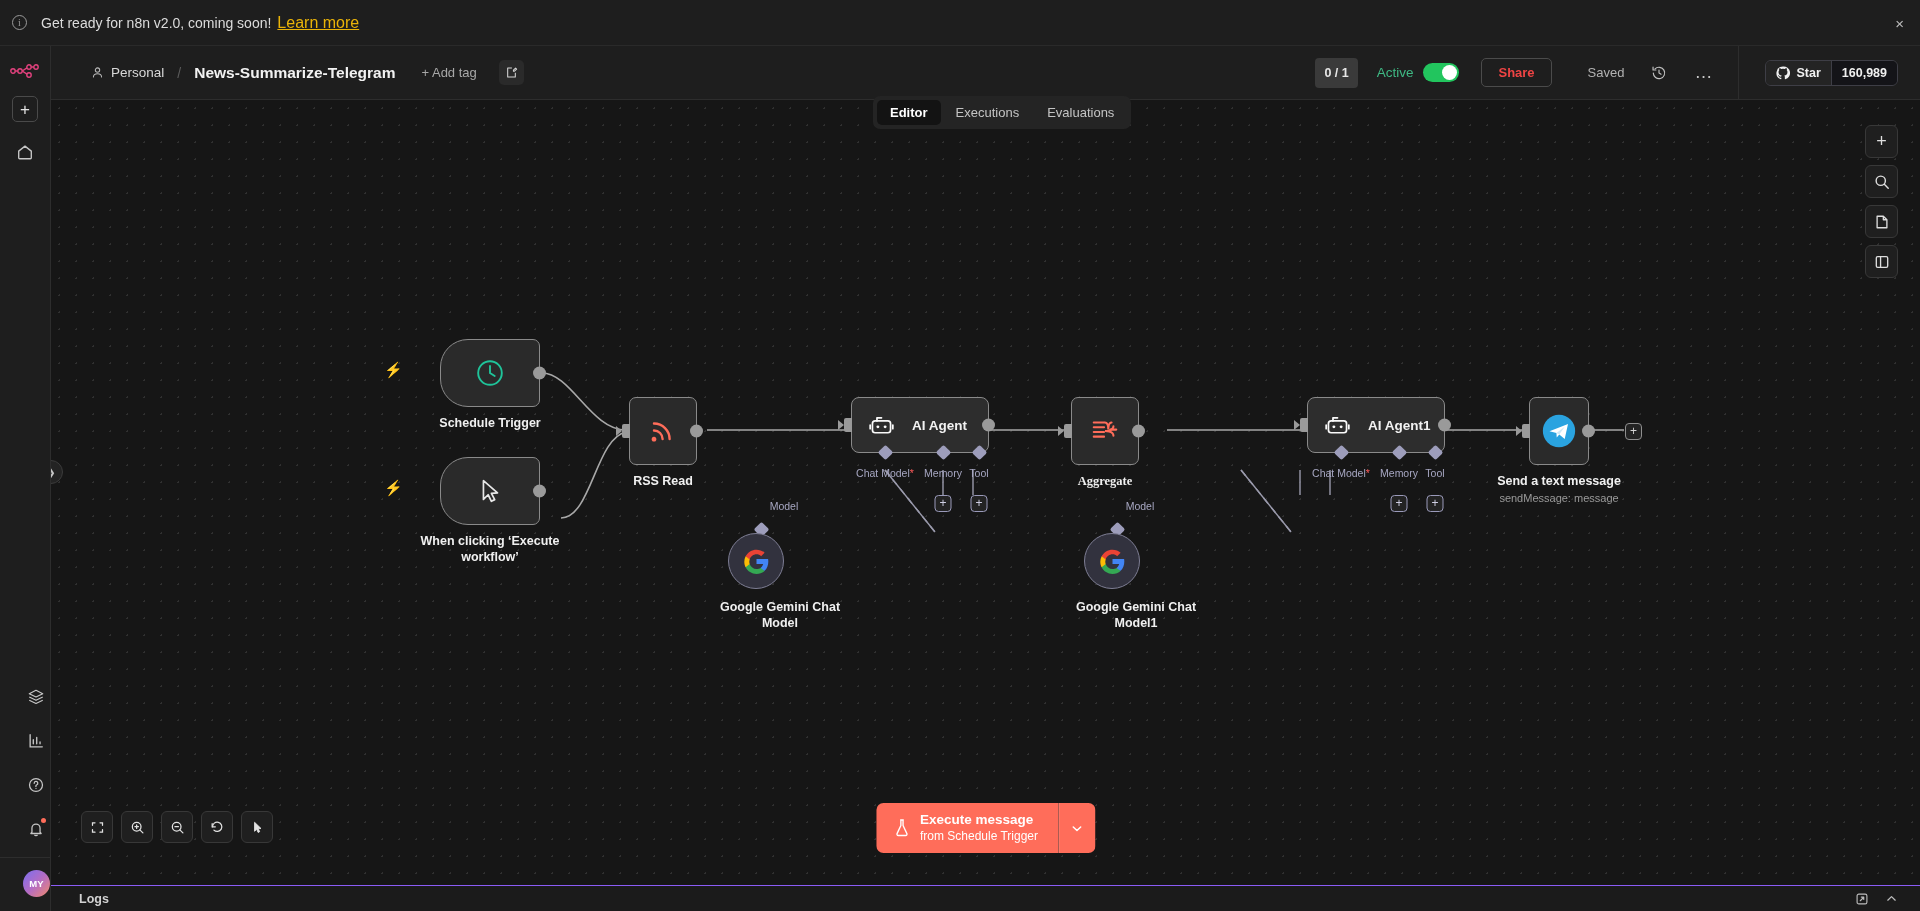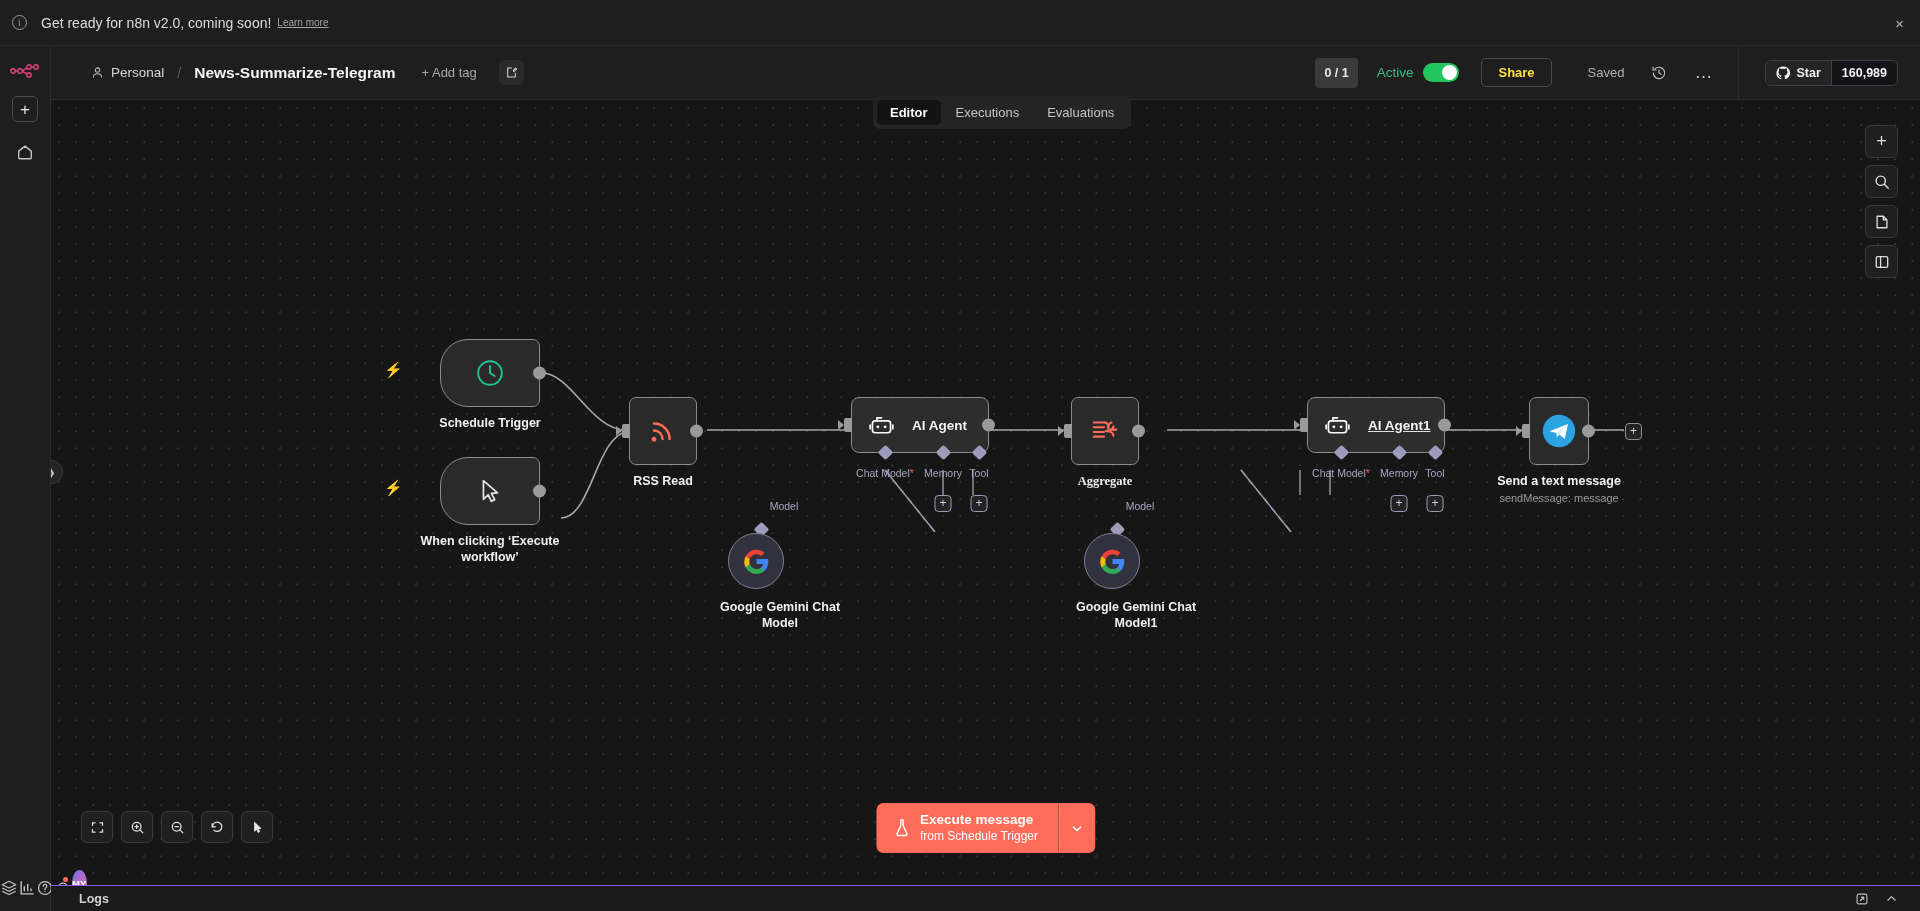--- a/index.html
+++ b/index.html
@@ -19,21 +19,21 @@
     display: flex; align-items: center;
     border-bottom: 1px solid #2a2a2a;
     z-index: 30;
   }
   .banner-info-icon {
     margin-left: 12px; width: 15px; height: 15px; border-radius: 50%;
     border: 1.3px solid #9a9a9a; color: #9a9a9a;
     font-size: 10px; line-height: 13px; text-align: center; font-family: "Liberation Serif", serif;
   }
   .banner-text { margin-left: 14px; font-size: 14px; color: #dcdcdc; }
-  .banner-link { margin-left: 6px; font-size: 10px; color: #a3a3a3; text-decoration: underline; cursor: pointer; }
+  .banner-link { margin-left: 6px; font-size: 16px; color: #eab308; text-decoration: underline; cursor: pointer; }
   .banner-close {
     position: absolute; right: 16px; top: 50%; transform: translateY(-50%);
     font-size: 15px; color: #bcbcbc; cursor: pointer; line-height: 1;
   }
 
   
   .rail {
     position: absolute; left: 0; top: 46px; width: 51px; height: 865px;
     background: #1e1e1e; border-right: 1px solid #2d2d2d;
     display: flex; flex-direction: column; align-items: center; z-index: 20;
@@ -42,21 +42,21 @@
   .rail-add {
     margin-top: 12px; width: 26px; height: 26px; border: 1px solid #4a4a4a; border-radius: 5px;
     display: flex; align-items: center; justify-content: center;
     color: #e3e3e3; font-size: 17px; cursor: pointer; line-height: 1;
   }
   .rail-icon {
     margin-top: 16px; width: 28px; height: 28px;
     display: flex; align-items: center; justify-content: center; cursor: pointer;
     color: #c6c6c6; position: relative;
   }
-  .rail-bottom { margin-top: auto; display: flex; align-items: flex-start; width: 100%; }
+  .rail-bottom { margin-top: auto; display: flex; flex-direction: column; align-items: flex-end; width: 100%; }
   .rail-sep { width: 100%; height: 1px; background: #2d2d2d; margin-top: 14px; }
   .avatar {
     width: 27px; height: 27px; border-radius: 50%; margin: 12px 0 14px 0;
     background: linear-gradient(135deg,#7a6ff0 0%, #b46cc4 50%, #f28a6a 100%);
     color: #fff; font-size: 9.5px; font-weight: bold; letter-spacing: .2px;
     display: flex; align-items: center; justify-content: center; cursor: pointer;
   }
   .notif-dot {
     position: absolute; top: 3px; right: 4px; width: 5px; height: 5px;
     border-radius: 50%; background: #ff6d5a;
@@ -86,21 +86,21 @@
   .toggle {
     margin-left: 10px; width: 36px; height: 19px; border-radius: 10px; background: #22c55e;
     position: relative; cursor: pointer;
   }
   .toggle .knob {
     position: absolute; right: 2px; top: 2px; width: 15px; height: 15px;
     border-radius: 50%; background: #fff;
   }
   .hd-share {
     margin-left: 22px; border: 1px solid #4b4b4b; border-radius: 5px;
-    padding: 6px 16px; font-size: 13px; font-weight: bold; color: #fde047; cursor: pointer;
+    padding: 6px 16px; font-size: 13px; font-weight: bold; color: #ef4444; cursor: pointer;
   }
   .hd-saved { margin-left: 36px; font-size: 13px; color: #b2b2b2; }
   .hd-histicon { margin-left: 27px; color: #c2c2c2; cursor: pointer; display: flex; }
   .hd-dots { margin-left: 27px; color: #c8c8c8; font-size: 18px; cursor: pointer; letter-spacing: 1px; line-height: 0.6; }
   .hd-vsep { margin-left: 25px; width: 1px; height: 54px; background: #2d2d2d; }
   .gh {
     margin-left: 26px; margin-right: 22px; display: flex; align-items: stretch;
     border: 1px solid #3e3e46; border-radius: 6px; overflow: hidden; cursor: pointer; height: 26px;
   }
   .gh-left {
@@ -461,21 +461,21 @@
           <path d="M6 7h11M6 12h11M6 17h11M6 22h11"></path>
           <path d="M17 7c5 0 5 9 5 9s0-9 5-9" transform="rotate(90 20 14)"></path>
           <path d="M18 7c3.5 0 3.5 7.5 3.5 7.5s0-7.5 3.5-7.5"></path>
           <path d="M24 14.5h6"></path>
         </svg>
         <span class="port-out"></span>
       </div>
       <div class="node-label">Aggregate</div>
     </div>
 
-    <div class="node" style="left:1256px; top:297px;text-decoration:underline;">
+    <div class="node" style="left:1256px; top:297px;">
       <div class="agent-box">
         <span class="port-in"></span>
         <svg width="29" height="29" viewBox="0 0 32 32" fill="none" stroke="#fafafa" stroke-width="1.9" stroke-linejoin="round">
           <rect x="6" y="11" width="20" height="13" rx="3"></rect>
           <circle cx="12" cy="17.5" r="1.6" fill="#fafafa" stroke="none"></circle>
           <circle cx="20" cy="17.5" r="1.6" fill="#fafafa" stroke="none"></circle>
           <path d="M11 11V7.5h5" stroke-linecap="round"></path>
           <path d="M3.5 15.5v4M28.5 15.5v4" stroke-linecap="round"></path>
         </svg>
         <span class="agent-name">AI Agent1</span>

